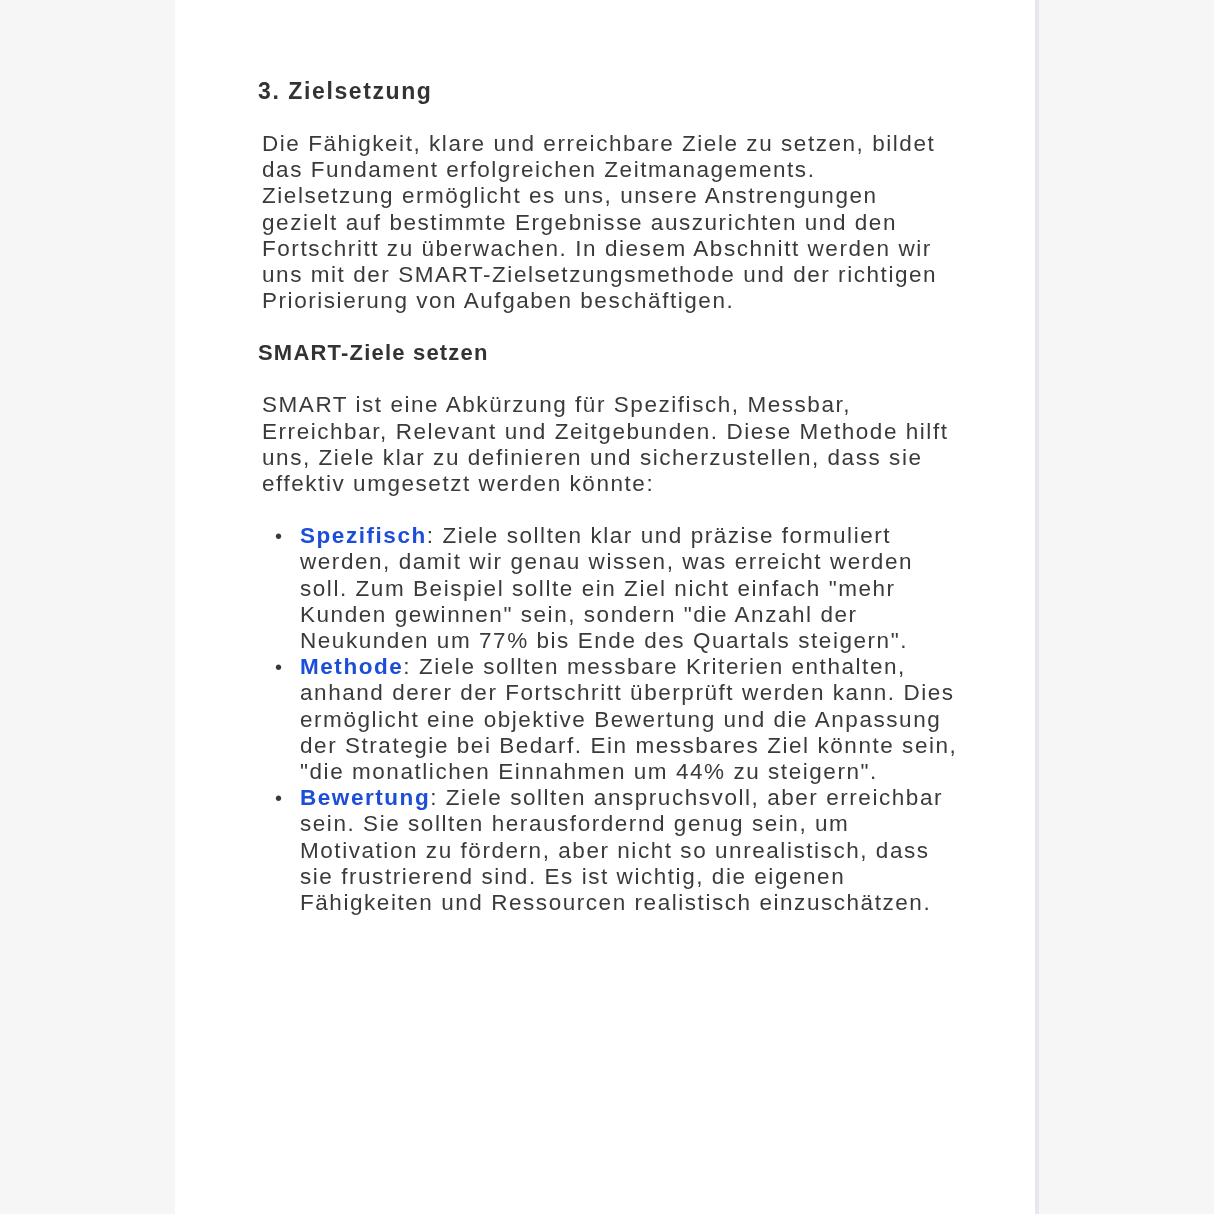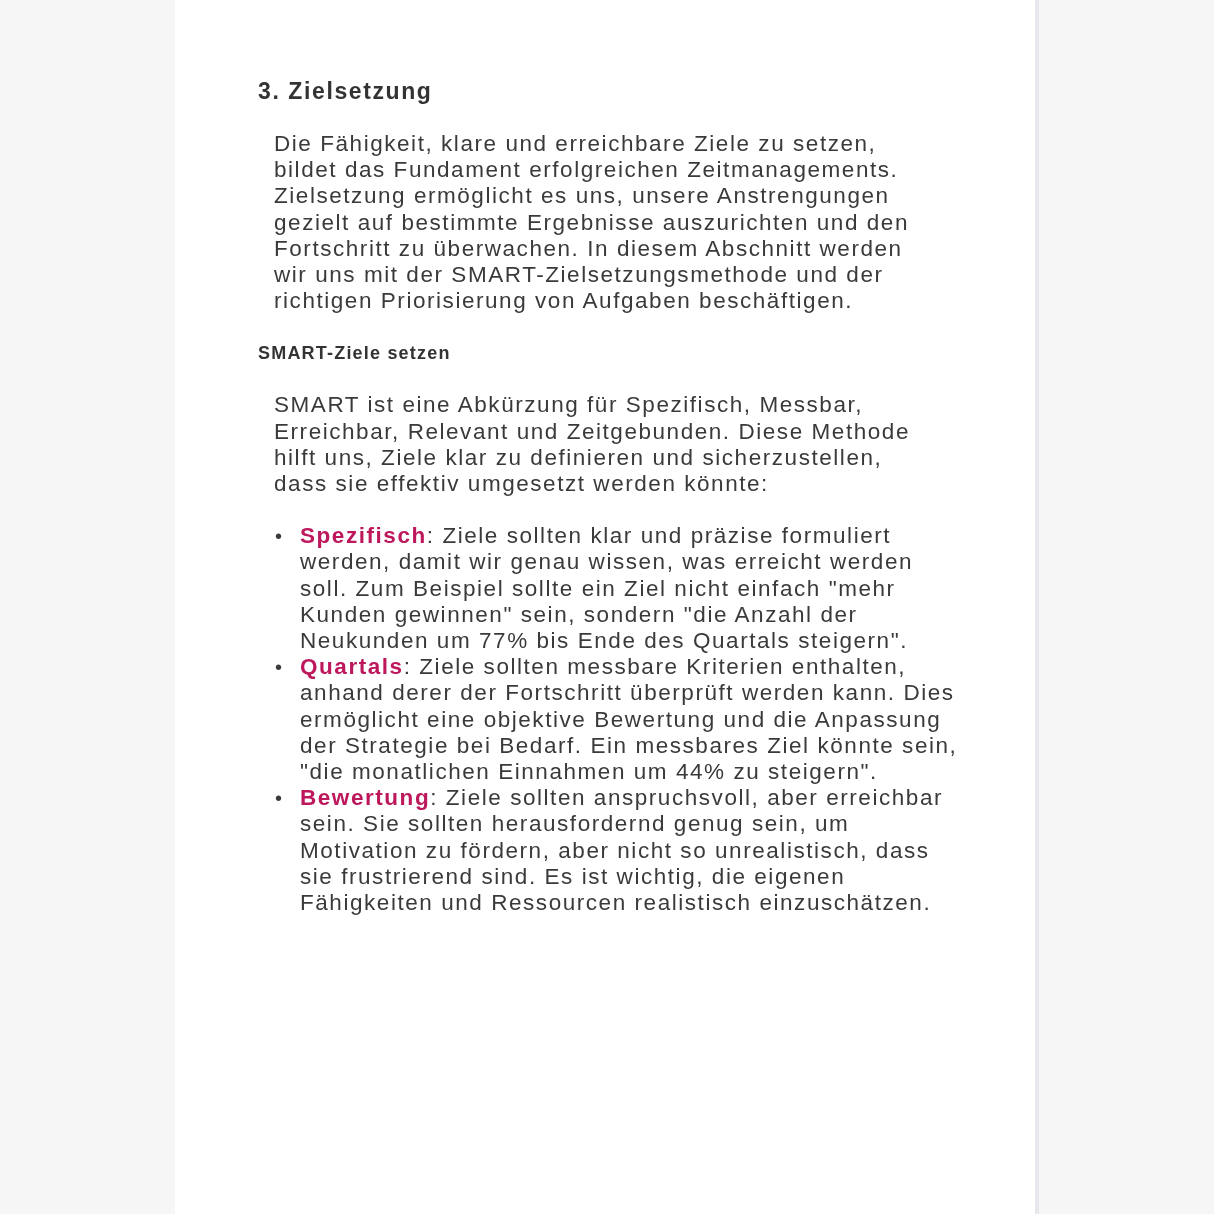--- a/index.html
+++ b/index.html
@@ -46,28 +46,28 @@
     h2 {
       margin: 0;
       font-size: 23px;
       font-weight: bold;
       letter-spacing: 1.6px;
       color: #333333;
       line-height: 30px;
     }
     h3 {
       margin: 0;
-      font-size: 18px;
+      font-size: 22px;
       font-weight: bold;
       letter-spacing: 1.2px;
       color: #333333;
       line-height: 30px;
     }
     p {
-      margin: 16px;
+      margin: 4px;
     }
     .p1 { margin-top: 25px; }
     .h-smart { margin-top: 24px; }
     .p2 { margin-top: 24px; }
     ul {
       list-style: none;
       margin: 0;
       margin-top: 26px;
       padding: 0;
     }
@@ -76,39 +76,39 @@
       padding-left: 42px;
     }
     .bullet {
       position: absolute;
       left: 17px;
       top: 0;
       font-size: 20px;
     }
     .term {
       font-weight: bold;
-      color: #be185d;
+      color: #1d4ed8;
     }
   </style>
 </head>
 <body>
 
 <div class="viewport">
   <div class="page">
     <div class="content">
       <h2>3. Zielsetzung</h2>
       <p class="p1">Die Fähigkeit, klare und erreichbare Ziele zu setzen, bildet das Fundament erfolgreichen Zeitmanagements. Zielsetzung ermöglicht es uns, unsere Anstrengungen gezielt auf bestimmte Ergebnisse auszurichten und den Fortschritt zu überwachen. In diesem Abschnitt werden wir uns mit der SMART-Zielsetzungsmethode und der richtigen Priorisierung von Aufgaben beschäftigen.</p>
       <h3 class="h-smart">SMART-Ziele setzen</h3>
       <p class="p2">SMART ist eine Abkürzung für Spezifisch, Messbar, Erreichbar, Relevant und Zeitgebunden. Diese Methode hilft uns, Ziele klar zu definieren und sicherzustellen, dass sie effektiv umgesetzt werden könnte:</p>
       <ul>
         <li>
           <span class="bullet">•</span><span class="term">Spezifisch</span><span>: Ziele sollten klar und präzise formuliert werden, damit wir genau wissen, was erreicht werden soll. Zum Beispiel sollte ein Ziel nicht einfach "mehr Kunden gewinnen" sein, sondern "die Anzahl der Neukunden um 77% bis Ende des Quartals steigern".</span>
         </li>
         <li>
-          <span class="bullet">•</span><span class="term">Quartals</span><span>: Ziele sollten messbare Kriterien enthalten, anhand derer der Fortschritt überprüft werden kann. Dies ermöglicht eine objektive Bewertung und die Anpassung der Strategie bei Bedarf. Ein messbares Ziel könnte sein, "die monatlichen Einnahmen um 44% zu steigern".</span>
+          <span class="bullet">•</span><span class="term">Methode</span><span>: Ziele sollten messbare Kriterien enthalten, anhand derer der Fortschritt überprüft werden kann. Dies ermöglicht eine objektive Bewertung und die Anpassung der Strategie bei Bedarf. Ein messbares Ziel könnte sein, "die monatlichen Einnahmen um 44% zu steigern".</span>
         </li>
         <li>
           <span class="bullet">•</span><span class="term">Bewertung</span><span>: Ziele sollten anspruchsvoll, aber erreichbar sein. Sie sollten herausfordernd genug sein, um Motivation zu fördern, aber nicht so unrealistisch, dass sie frustrierend sind. Es ist wichtig, die eigenen Fähigkeiten und Ressourcen realistisch einzuschätzen.</span>
         </li>
       </ul>
     </div>
   </div>
   <div class="page-edge"></div>
 </div>
 

